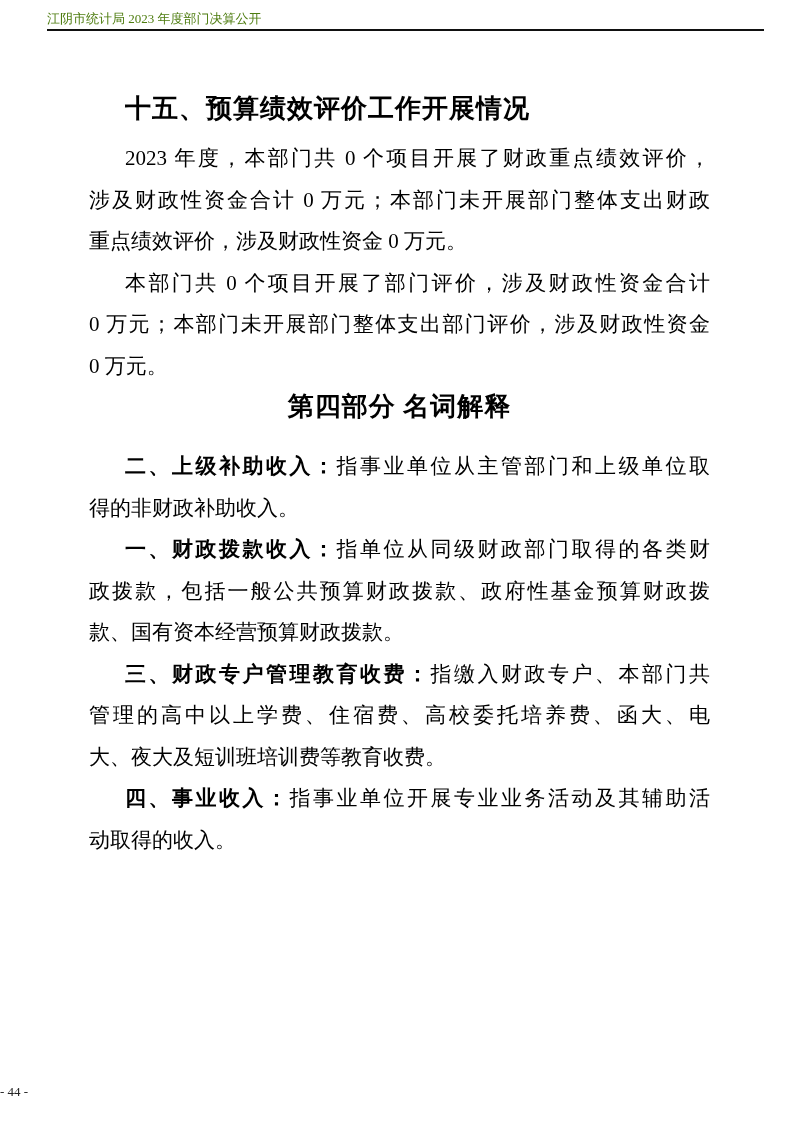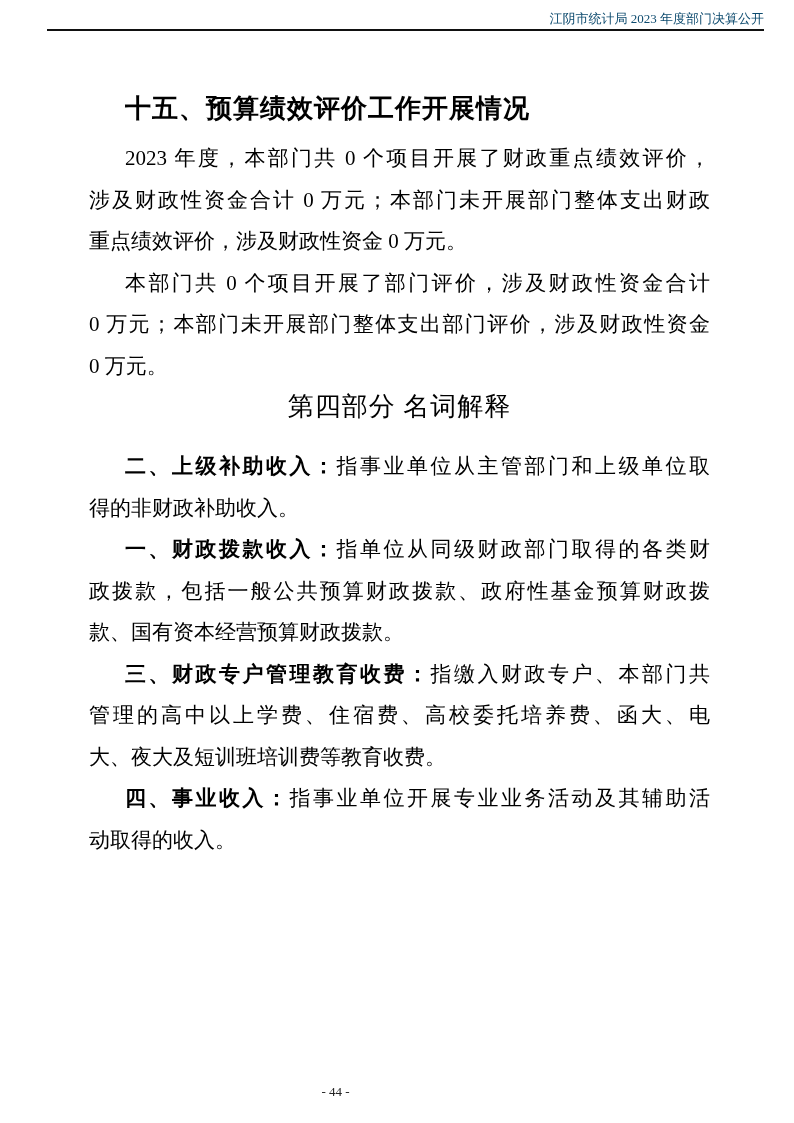--- a/index.html
+++ b/index.html
@@ -10,24 +10,23 @@
     font-family: "Liberation Serif", serif;
     position: relative;
     overflow: hidden;
   }
   .page-header {
     position: absolute;
     left: 47px; top: 10px;
     width: 717px;
     font-size: 13px;
     line-height: 17px;
-    color: #0c4a6e;
+    color: #4d7c0f;
     border-bottom: 2px solid #111111;
     padding-bottom: 2px;
-    text-align: right;
   }
   .content {
     position: absolute;
     left: 89px; top: 94px;
     width: 621px;
   }
   .h1 {
     font-size: 26px;
     font-weight: bold;
     line-height: 30px;
@@ -42,31 +41,30 @@
     height: 41.5px;
     overflow: hidden;
     text-align: justify;
     text-align-last: justify;
   }
   .ln.first { text-indent: 36px; }
   .ln.end { text-align: right; text-align-last: left; }
   .lead { font-weight: bold; }
   .h2 {
     font-size: 26px;
-    font-weight: normal;
+    font-weight: bold;
     text-align: center;
     line-height: 40px;
     margin: 0 0 19px 0;
     letter-spacing: 1px;
   }
   .page-footer {
     position: absolute;
     left: 0; top: 1084px;
     width: 671px;
-    text-align: center;
     font-size: 13px;
     color: #222222;
   }
 </style>
 </head>
 <body>
 
 <div class="page-header">
   <span>江阴市统计局 2023 年度部门决算公开</span>
 </div>

